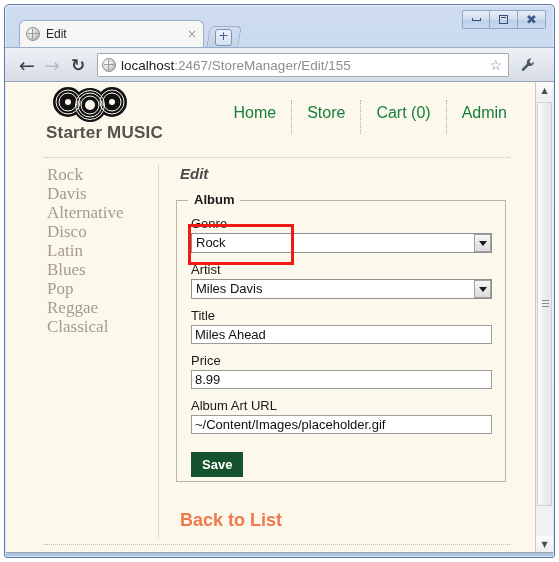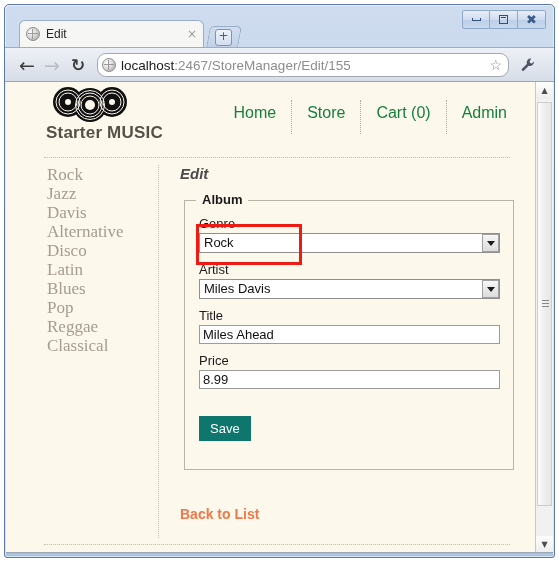--- a/index.html
+++ b/index.html
@@ -192,21 +192,21 @@
   .nav-fwd   { left: 36px; color: #b9bcc0; font-size: 19px; }
   .nav-reload{ left: 62px; color: #3c3c3c; font-size: 17px; font-weight: bold; }
 
   .omnibox {
     position: absolute;
     left: 92px; top: 5px;
     width: 412px; height: 24px;
     box-sizing: border-box;
     background: #ffffff;
     border: 1px solid #a5a9b0;
-    border-radius: 9px;
+    border-radius: 1px;
     display: flex;
     align-items: center;
     padding: 0 4px;
   }
   .omni-favicon {
     width: 14px; height: 14px;
     border-radius: 50%;
     background: radial-gradient(circle at 35% 35%, #ffffff 0%, #dcdcdc 45%, #9a9a9a 100%);
     border: 1px solid #8e8e8e;
     box-sizing: border-box;
@@ -379,22 +379,22 @@
     font-weight: bold;
     font-style: italic;
     color: #4a4a4a;
     margin: 0 0 18px 8px;
   }
   .fieldset {
     position: relative;
     border: 1px solid #b9b4a8;
     box-sizing: border-box;
     width: 330px;
-    padding: 6px 14px 28px 14px;
-    margin: 12px;
+    padding: 6px 14px 4px 14px;
+    margin: 4px;
   }
   .legend {
     position: absolute;
     left: 11px; top: -9px;
     background: #fdf8ec;
     padding: 0 6px;
     font-size: 13px;
     font-weight: bold;
     color: #1a1a1a;
   }
@@ -446,34 +446,34 @@
   }
   .select-arrow span {
     width: 0; height: 0;
     border-left: 4px solid transparent;
     border-right: 4px solid transparent;
     border-top: 5px solid #1a1a1a;
   }
   .save-btn {
     margin-top: 18px;
     display: inline-block;
-    background: #0f766e;
+    background: #14532d;
     color: #ffffff;
     font-size: 13px;
-    font-weight: normal;
+    font-weight: bold;
     padding: 5px 11px;
     line-height: 15px;
     border: none;
     font-family: "Liberation Sans", sans-serif;
   }
   .back-link {
     display: inline-block;
     margin: 24px 0 0 8px;
     color: #f0784a;
-    font-size: 14px;
+    font-size: 18px;
     font-weight: bold;
     text-decoration: none;
   }
   .footer-rule {
     position: absolute;
     left: 38px; top: 462px;
     width: 466px;
     border-top: 1px dotted #c8bda8;
   }
 
@@ -567,21 +567,20 @@
           <div class="nav-item">Home</div>
           <div class="nav-item">Store</div>
           <div class="nav-item">Cart (0)</div>
           <div class="nav-item">Admin</div>
         </div>
       </div>
       <div class="header-rule"></div>
 
       <div class="sidebar">
         <div class="genre">Rock</div>
-        <div class="genre">Jazz</div>
         <div class="genre">Davis</div>
         <div class="genre">Alternative</div>
         <div class="genre">Disco</div>
         <div class="genre">Latin</div>
         <div class="genre">Blues</div>
         <div class="genre">Pop</div>
         <div class="genre">Reggae</div>
         <div class="genre">Classical</div>
       </div>
 
@@ -620,20 +619,22 @@
           </div>
 
           
           <div class="field">
             <div class="field-label">Price</div>
             <input class="text-input" type="text" value="8.99" style="">
           </div>
 
           
           <div class="field">
+            <div class="field-label">Album Art URL</div>
+            <input class="text-input" type="text" value="~/Content/Images/placeholder.gif" style="">
           </div>
 
           <button class="save-btn">Save</button>
 
           
           <div class="annotation-box"></div>
         </div>
 
         <a class="back-link" href="#">Back to List</a>
       </div>

